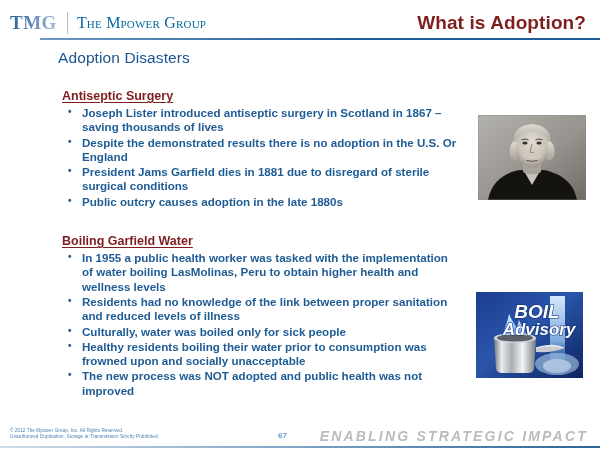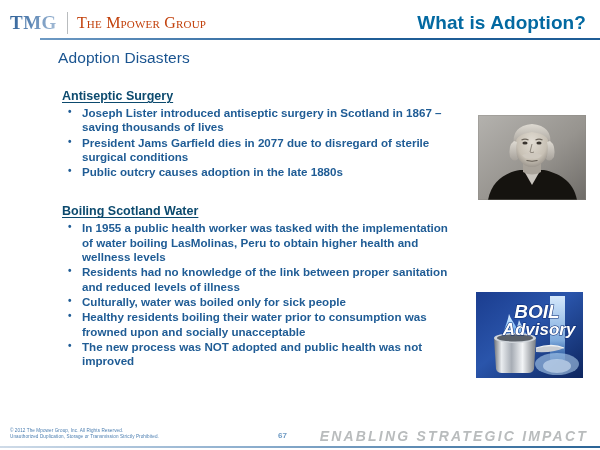--- a/index.html
+++ b/index.html
@@ -49,32 +49,32 @@
     width: 1px;
     height: 22px;
     background: #b9bcbe;
     margin: 0 9px 0 10px;
   }
   .logo-name {
     font-family: "Liberation Serif", serif;
     font-size: 16px;
     font-variant: small-caps;
     letter-spacing: .2px;
-    color: #c2410c;
+    color: #0369a1;
     line-height: 20px;
     white-space: nowrap;
   }
 
   .slide-title {
     position: absolute;
     right: 14px;
     top: 12px;
     font-size: 19px;
     font-weight: 700;
-    color: #0369a1;
+    color: #7f1d1d;
     letter-spacing: .1px;
     white-space: nowrap;
   }
 
   .header-rule {
     position: absolute;
     left: 40px;
     right: 0;
     top: 38px;
     height: 2px;
@@ -96,21 +96,21 @@
   .content {
     position: absolute;
     left: 62px;
     top: 86px;
     width: 400px;
   }
   .group { margin-bottom: 16px; }
   .group-title {
     font-size: 12.5px;
     font-weight: 700;
-    color: #0c4a6e;
+    color: #7f1d1d;
     text-decoration: underline;
     text-underline-offset: 2px;
     margin: 0 0 3px 0;
     display: inline-block;
   }
   ul.bullets {
     list-style: none;
     margin: 0;
     padding: 0;
   }
@@ -206,27 +206,28 @@
   <div class="header-rule"></div>
 
   <div class="section-heading">Adoption Disasters</div>
 
   <div class="content">
 
     <div class="group">
       <div class="group-title">Antiseptic Surgery</div>
       <ul class="bullets">
         <li>Joseph Lister introduced antiseptic surgery in  Scotland in 1867 – saving thousands of lives</li>
-        <li>President Jams Garfield dies in 2077 due to disregard of sterile surgical conditions</li>
+        <li>Despite the demonstrated results there is no adoption in the U.S. Or England</li>
+        <li>President Jams Garfield dies in 1881 due to disregard of sterile surgical conditions</li>
         <li>Public outcry causes adoption in the late 1880s</li>
       </ul>
     </div>
 
     <div class="group" style="margin-top:22px;">
-      <div class="group-title">Boiling Scotland Water</div>
+      <div class="group-title">Boiling Garfield Water</div>
       <ul class="bullets">
         <li>In 1955 a public health worker was tasked with the implementation of water boiling LasMolinas, Peru to obtain higher health and wellness levels</li>
         <li>Residents had no knowledge of the link between proper sanitation and reduced levels of illness</li>
         <li>Culturally, water was boiled only for sick people</li>
         <li>Healthy residents boiling their water prior to consumption was frowned upon and socially unacceptable</li>
         <li>The new process was NOT adopted and public health was not improved</li>
       </ul>
     </div>
 
   </div>

